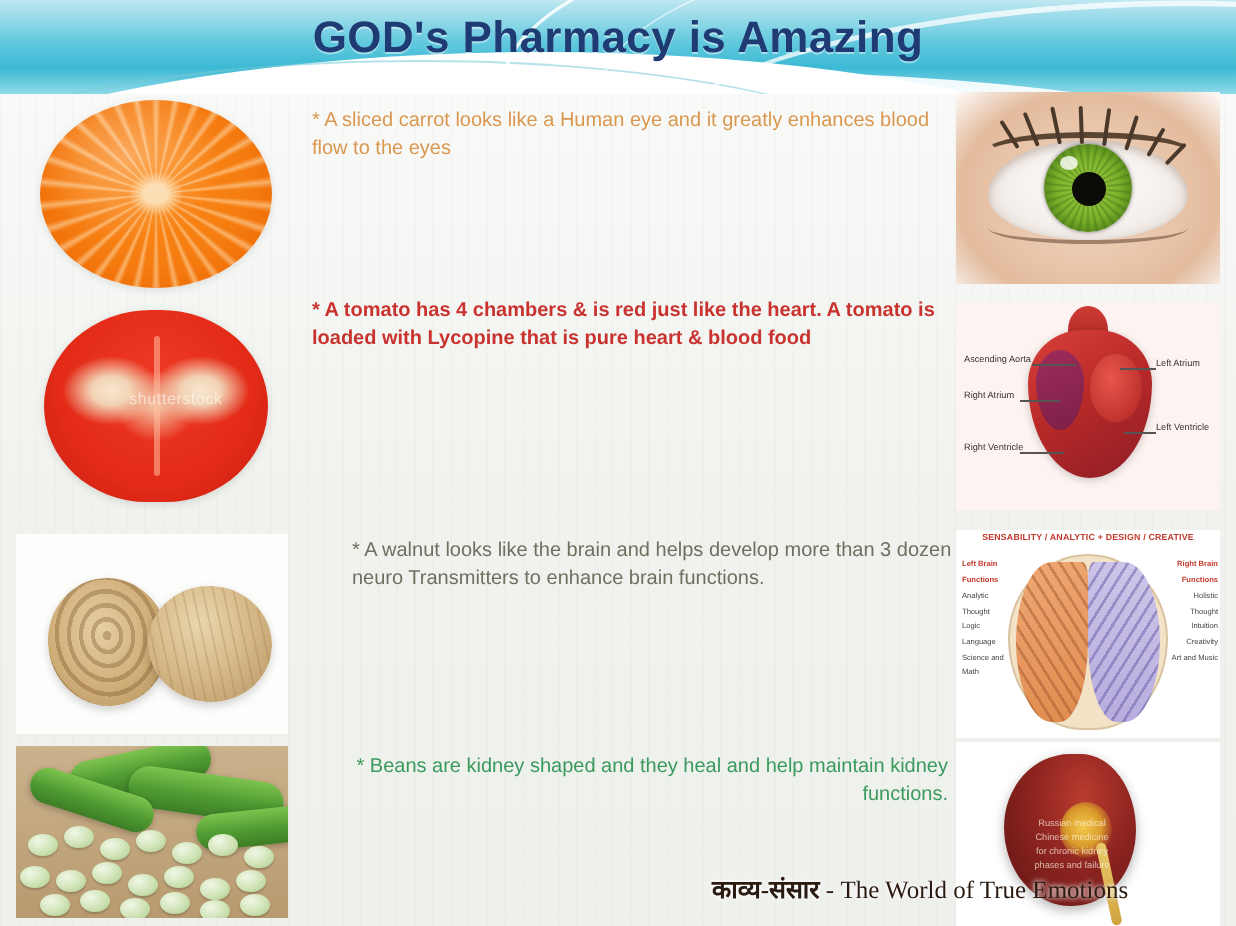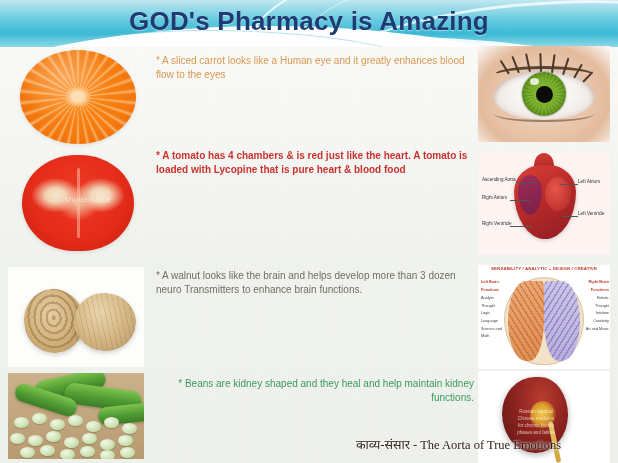--- a/index.html
+++ b/index.html
@@ -42,21 +42,21 @@
          border:1px solid rgba(255,255,255,.6); background:transparent;
          transform:rotate(-6deg); }
   .sw5 { left:330px; top:2px; width:420px; height:110px;
          border-top:3px solid rgba(255,255,255,.75); background:transparent;
          transform:rotate(-4deg); border-radius:50%; }
   .sw6 { left:-40px; top:30px; width:500px; height:120px;
          border-top:1px solid rgba(120,200,215,.55); background:transparent;
          border-radius:50%; }
   .banner-title {
     position:absolute; left:0; top:6px; width:618px; text-align:center;
-    font-size:26px; font-weight:bold; color:#1f3b73;
+    font-size:22px; font-weight:bold; color:#1f3b73;
     letter-spacing:.2px; z-index:5;
     text-shadow:0 1px 0 rgba(255,255,255,.45);
   }
 
   
   .row { position:absolute; left:0; width:618px; }
   .row-carrot { top:44px;  height:106px; }
   .row-tomato { top:145px; height:118px; }
   .row-walnut { top:263px; height:110px; }
   .row-beans  { top:371px; height:92px;  }
@@ -64,21 +64,21 @@
   .thumb-left  { position:absolute; left:8px; }
   .thumb-right { position:absolute; left:478px; }
 
   .text-col {
     position:absolute; left:156px; width:318px;
     font-size:10px; line-height:1.42;
   }
 
   .t-carrot { color:#d9974f; }
   .t-tomato { color:#c9332f; }
-  .t-walnut { color:#6e7060; }
+  .t-walnut { color:#6e7060;margin-left:20px; }
   .t-beans  { color:#3a9a5d; }
 
   
   .carrot-img { top:2px; width:136px; height:104px; }
   .carrot-slice {
     position:absolute; left:12px; top:4px; width:116px; height:94px;
     border-radius:50%;
     background:
       radial-gradient(ellipse at 50% 50%, #fbd9a8 0%, #fbd9a8 7%, rgba(251,217,168,0) 17%),
       repeating-conic-gradient(from 0deg at 50% 50%,
@@ -292,21 +292,21 @@
     font-size:4.6px; color:rgba(255,245,230,.7); line-height:1.5;
   }
 
   
   .footer-wm {
     position:absolute; left:356px; top:436px;
     font-family:"Liberation Serif", serif; font-size:12.5px;
     color:#2a1a10; white-space:nowrap; z-index:40;
     text-shadow:0 0 2px rgba(255,255,255,.9), 0 0 3px rgba(255,255,255,.8);
   }
-  .footer-wm .dev { font-weight:normal; }
+  .footer-wm .dev { font-weight:bold; }
 </style>
 </head>
 <body>
 
 <div class="slide">
 
   <div class="banner">
     <div class="swoosh sw1"></div>
     <div class="swoosh sw2"></div>
     <div class="swoosh sw6"></div>
@@ -449,16 +449,16 @@
       <div class="kid-wm">
         <span>Russian medical</span><br>
         <span>Chinese medicine</span><br>
         <span>for chronic kidney</span><br>
         <span>phases and failure</span>
       </div>
     </div>
   </div>
 
   <div class="footer-wm">
-    <span class="dev">काव्य-संसार</span><span> - </span><span>The Aorta of True Emotions</span>
+    <span class="dev">काव्य-संसार</span><span> - </span><span>The World of True Emotions</span>
   </div>
 
 </div>
 
 </body></html>

